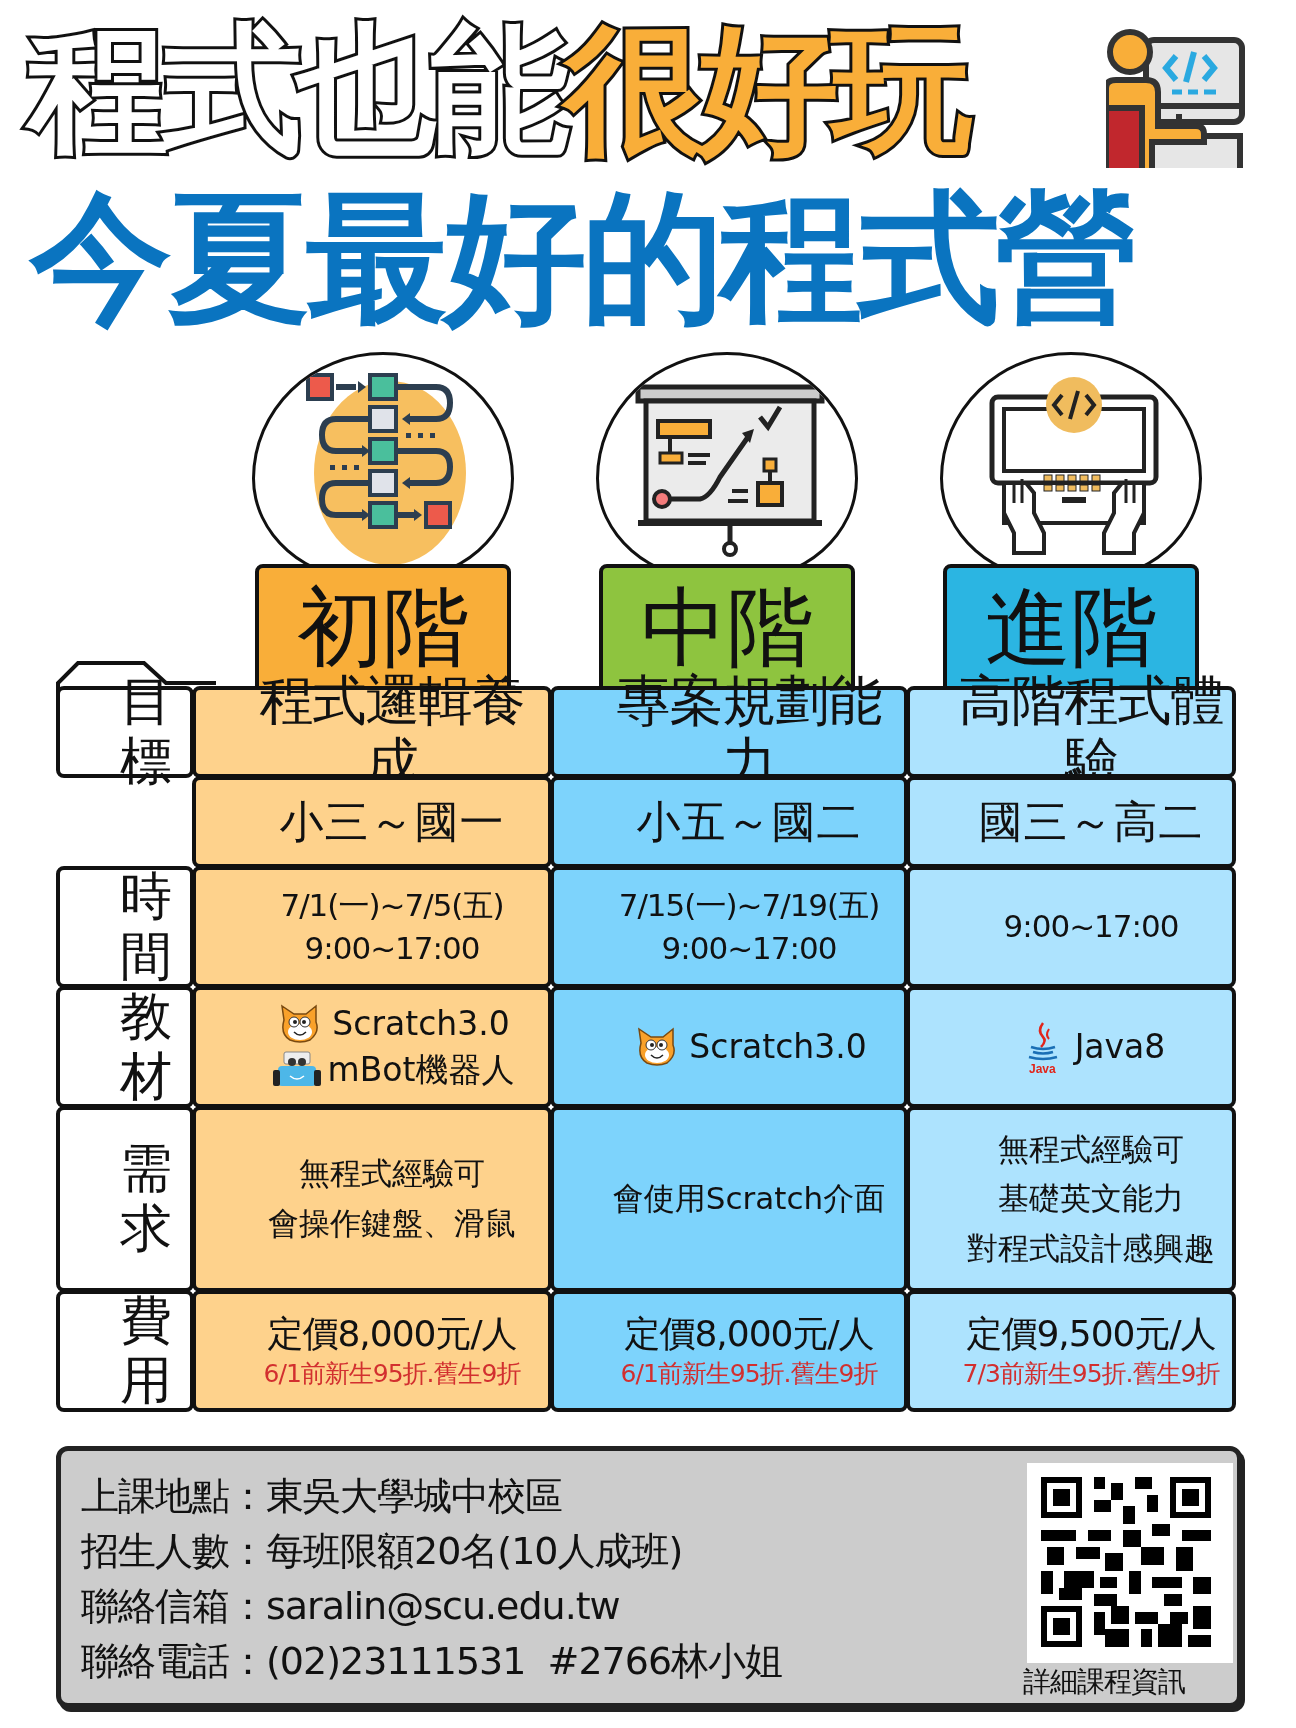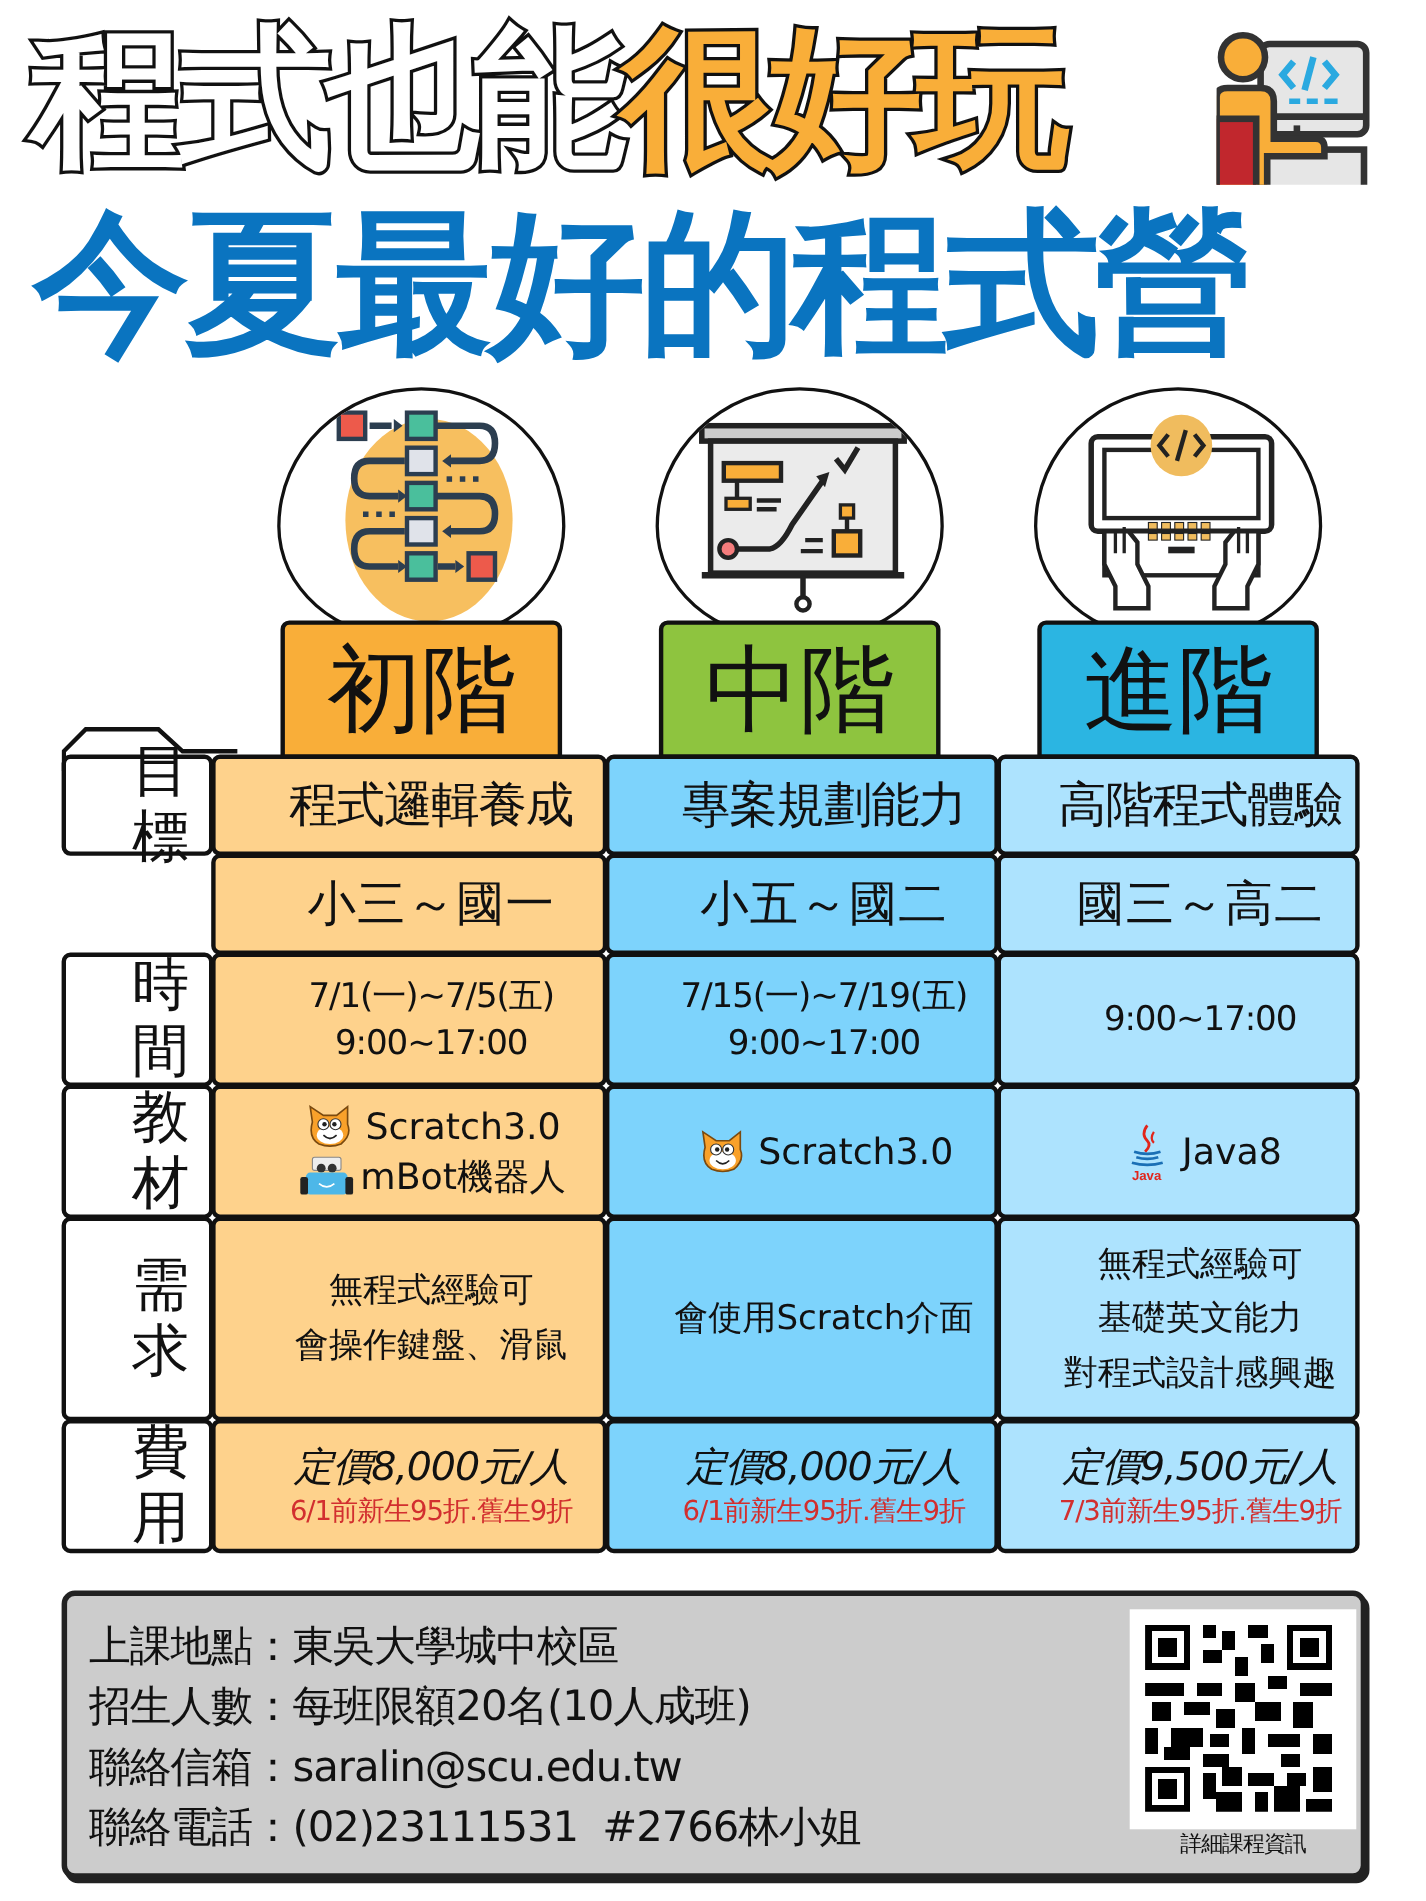--- a/index.html
+++ b/index.html
@@ -55,46 +55,46 @@
   .cell {
     position: absolute; top: 0; height: 100%;
     border: 4px solid #111; border-radius: 8px;
     display: flex; flex-direction: column; align-items: center; justify-content: center;
     text-align: center; line-height: 1.15; padding-left: 40px;
   }
   .hdr { left: 0; width: 138px; background: #fff; font-size: 52px; letter-spacing: -2px; }
   .c1 { left: 136px; width: 360px; background: #fed28c; }
   .c2 { left: 494px; width: 358px; background: #7dd3fc; }
   .c3 { left: 850px; width: 330px; background: #ade3fe; }
-  .t-goal { font-size: 44px; letter-spacing: -1px; }
+  .t-goal { font-size: 54px; letter-spacing: -1px; }
   .t-age  { font-size: 44px; letter-spacing: 1px; }
   .t-time { font-size: 31px; line-height: 1.4; letter-spacing: -1px; }
   .t-mat  { font-size: 33px; line-height: 1.4; }
   .t-req  { font-size: 31px; line-height: 1.6; }
-  .t-price { font-size: 36px; letter-spacing: -1px; font-style: italic; }
+  .t-price { font-size: 36px; letter-spacing: -1px; }
   .t-disc  { font-size: 25px; color: #d22f2f; letter-spacing: -1px; margin-top: 6px; white-space: nowrap; }
   .mat-line { display: flex; align-items: center; gap: 6px; white-space: nowrap; }
   .mat-icon { width: 52px; height: 40px; flex: none; }
 
   
   .info {
     position: absolute; left: 56px; top: 1446px; width: 1186px; height: 262px;
     background: #cccccc; border: 5px solid #222; border-radius: 12px;
     box-shadow: 3px 4px 0 #222;
   }
   .info-lines { position: absolute; left: 20px; top: 18px; }
   .info-line { font-size: 38px; height: 55px; line-height: 55px; white-space: nowrap; letter-spacing: -1px; }
   .info-line .lbl { display: inline-block; }
   .qr-box {
     position: absolute; left: 966px; top: 12px; width: 206px; height: 200px; background: #fff;
   }
   .qr-box svg { position: absolute; left: 14px; top: 14px; width: 170px; height: 170px; }
   .qr-caption {
-    position: absolute; left: 962px; top: 212px; width: 214px; text-align: center;
-    font-size: 20px; color: #111; letter-spacing: -1px;
+    position: absolute; left: 962px; top: 212px; width: 214px; text-align: left;
+    font-size: 28px; color: #111; letter-spacing: -1px;
   }
 </style>
 </head>
 <body>
 
 <div class="title1">
   <span class="outline">程式也能</span>
   <span class="hl">很好玩</span>
 </div>
 

